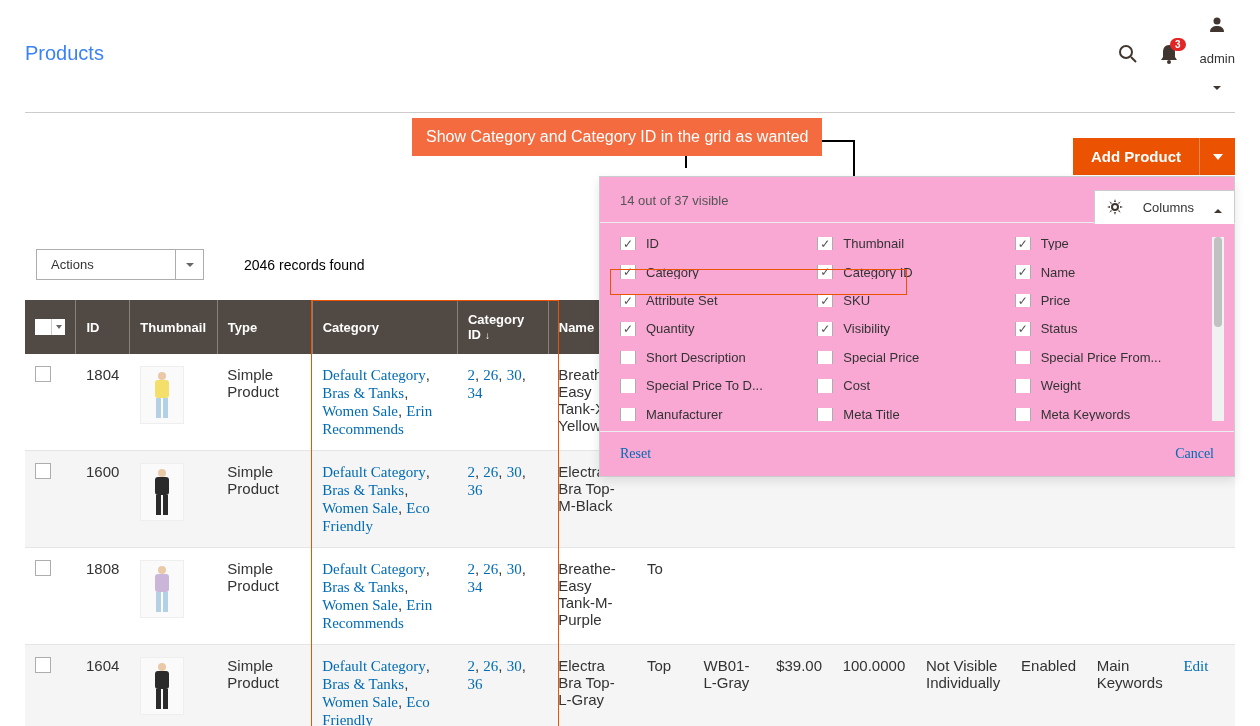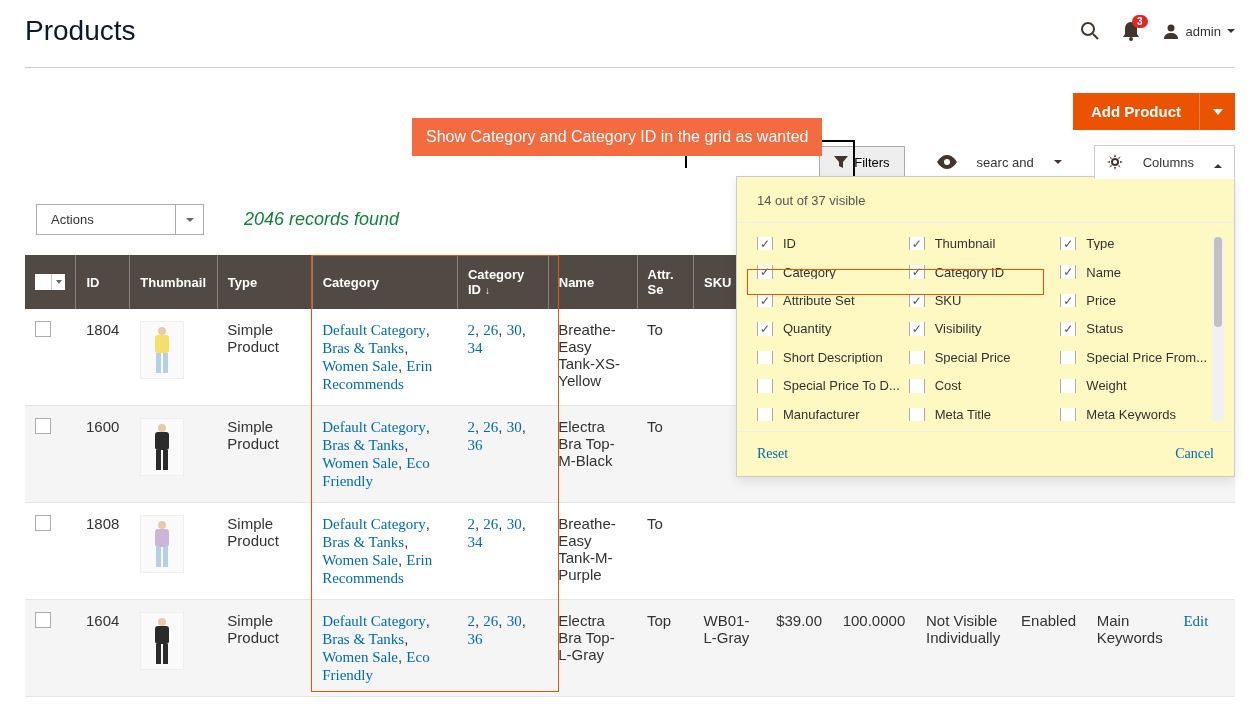--- a/index.html
+++ b/index.html
@@ -10,23 +10,23 @@
       width: 1260px;
       background: #fff;
     }
     .header {
       display: flex;
       justify-content: space-between;
       align-items: center;
       padding: 15px 25px 20px 25px;
     }
     .page-title {
-      font-size: 28px;
+      font-size: 20px;
       font-weight: 400;
-      color: #0f172a;
+      color: #3b82f6;
     }
     .header-right {
       display: flex;
       align-items: center;
       gap: 22px;
     }
     .icon-btn {
       cursor: pointer;
       position: relative;
       color: #41362f;
@@ -40,22 +40,23 @@
       background: #e22626;
       color: #fff;
       font-size: 10px;
       border-radius: 10px;
       padding: 1px 5px;
       font-weight: bold;
     }
     .admin-dd {
       display: flex;
       align-items: center;
-      gap: 6px;
-      cursor: pointer;
+      gap: 18px;
+      cursor: pointer;
+      flex-direction: column;
     }
     .divider-top {
       height: 1px;
       background: #ccc;
       margin: 0 25px 25px 25px;
     }
     .top-actions {
       display: flex;
       justify-content: flex-end;
       padding: 0 25px 15px 25px;
@@ -149,23 +150,22 @@
       border: 1px solid #adadad;
       border-left: none;
       background: #fff;
       width: 28px;
       display: flex;
       align-items: center;
       justify-content: center;
       cursor: pointer;
     }
     .records-found {
-      font-size: 18px;
-      color: #15803d;
-      font-style: italic;
+      font-size: 14px;
+      color: #000000;
     }
     .grid-wrap {
       padding: 0 25px;
       position: relative;
     }
     table.grid {
       width: 100%;
       border-collapse: collapse;
     }
     table.grid thead th {
@@ -241,22 +241,22 @@
     .highlight-grid {
       top: 0;
       left: 311px;
       width: 248px;
       height: 437px;
     }
     .columns-panel {
       position: absolute;
       top: 176px;
       right: 25px;
-      width: 499px;
-      background: #fef9c3;
+      width: 636px;
+      background: #f9a8d4;
       border: 1px solid #ccc;
       box-shadow: 0 4px 10px rgba(0,0,0,0.1);
       z-index: 20;
       font-size: 13px;
     }
     .cp-header {
       padding: 16px 20px 14px 20px;
       border-bottom: 1px solid #eee;
       color: #555;
     }

